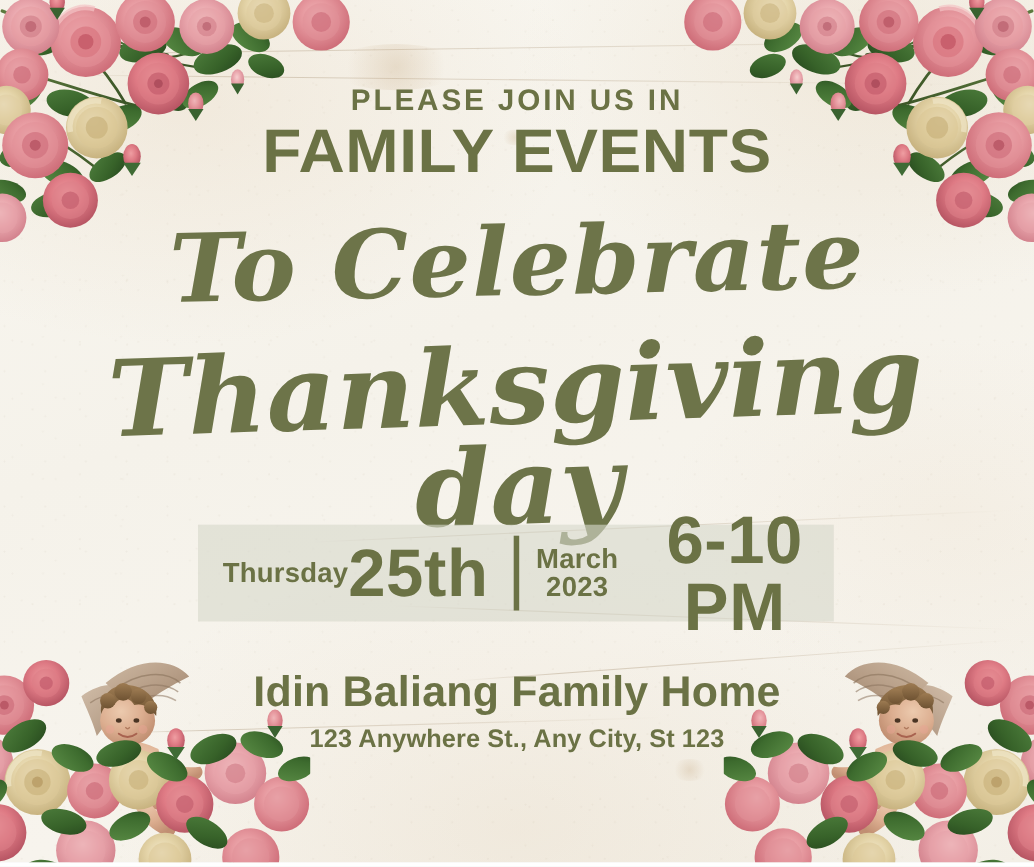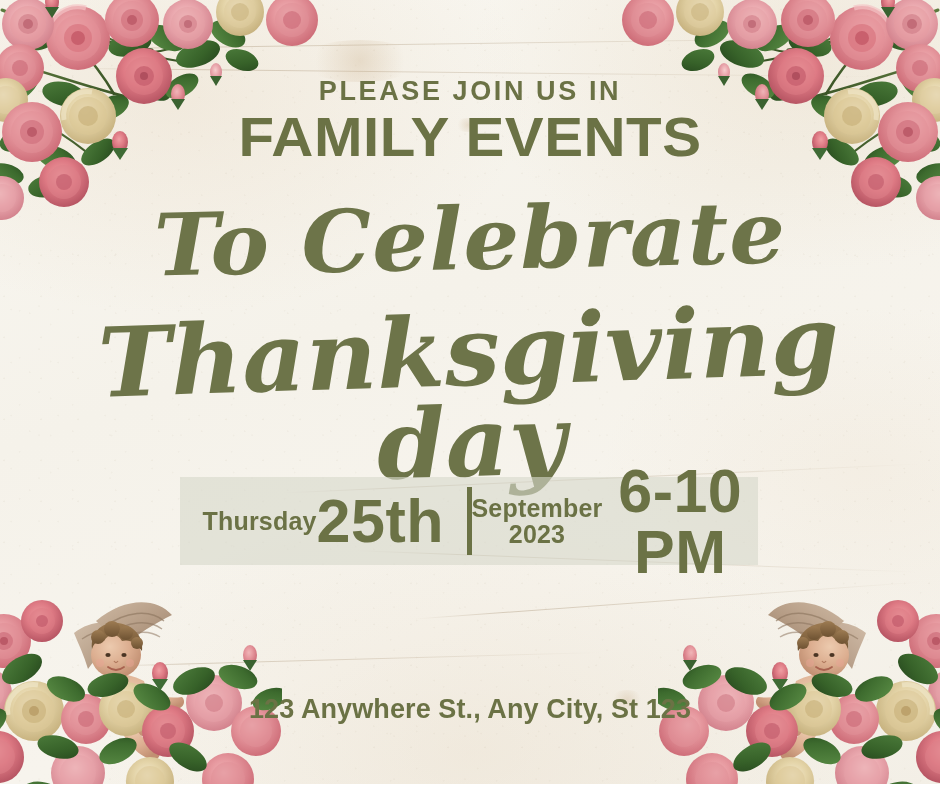--- a/index.html
+++ b/index.html
@@ -160,25 +160,24 @@
     position: absolute;
     left: 0; right: 0; top: 608px;
     font-size: 39px;
     font-weight: bold;
     color: #6b7245;
     letter-spacing: 0.2px;
   }
   .address {
     position: absolute;
     left: 0; right: 0; top: 658px;
-    font-size: 27px;
+    font-size: 23px;
     font-weight: bold;
     color: #6b7245;
     letter-spacing: 0.1px;
-    margin-top: 36px;
   }
 </style>
 </head>
 <body>
 
 <div id="poster">
 
   <div class="paper-base"></div>
   <div class="paper-grain"></div>
   <div class="crease c1"></div>
@@ -754,23 +753,24 @@
 
     <div class="script l2">Thanksgiving day</div>
 
     <div class="band">
       <div class="band-half">
         <div class="band-top">Thursday</div>
         <div class="band-big">25th</div>
       </div>
       <div class="band-div"></div>
       <div class="band-half">
-        <div class="band-top">September 2023</div>
+        <div class="band-top">March 2023</div>
         <div class="band-big">6-10 PM</div>
       </div>
     </div>
 
+    <div class="venue">Idin Baliang Family Home</div>
 
     <div class="address">123 Anywhere St., Any City, St 123</div>
 
   </div>
 
 </div>
 
 </body></html>

